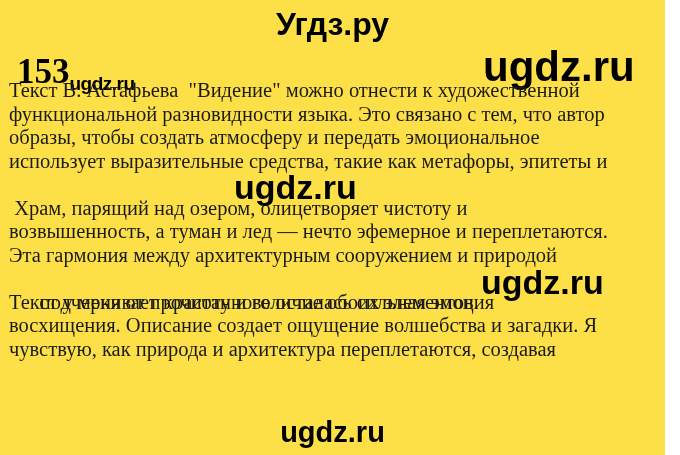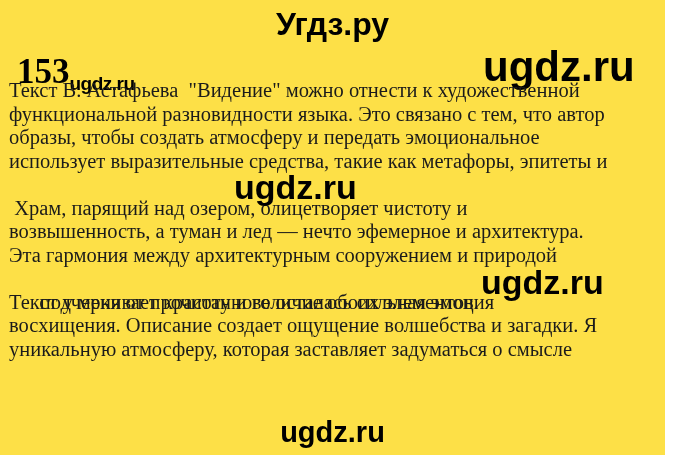--- a/index.html
+++ b/index.html
@@ -105,26 +105,26 @@
 
   <div class="answer-body">
     <div class="line">Текст В. Астафьева  "Видение" можно отнести к художественной</div>
     <div class="line">функциональной разновидности языка. Это связано с тем, что автор</div>
     <div class="line">образы, чтобы создать атмосферу и передать эмоциональное</div>
     <div class="line">использует выразительные средства, такие как метафоры, эпитеты и</div>
     <div class="line wm-line">
       <span class="wm wm-mid-center">ugdz.ru</span>
     </div>
     <div class="line"> Храм, парящий над озером, олицетворяет чистоту и</div>
-    <div class="line">возвышенность, а туман и лед — нечто эфемерное и архитектура.</div>
+    <div class="line">возвышенность, а туман и лед — нечто эфемерное и переплетаются.</div>
     <div class="line">Эта гармония между архитектурным сооружением и природой</div>
     <div class="line wm-line">
       <span>подчеркивает красоту и величие обоих элементов.</span>
       <span class="wm wm-mid-right">ugdz.ru</span>
     </div>
     <div class="line">Текст у меня от прочитанного осталась сильная эмоция</div>
     <div class="line">восхищения. Описание создает ощущение волшебства и загадки. Я</div>
-    <div class="line">уникальную атмосферу, которая заставляет задуматься о смысле</div>
+    <div class="line">чувствую, как природа и архитектура переплетаются, создавая</div>
   </div>
 
   <div class="wm wm-bottom">ugdz.ru</div>
 
 </div>
 
 </body></html>

